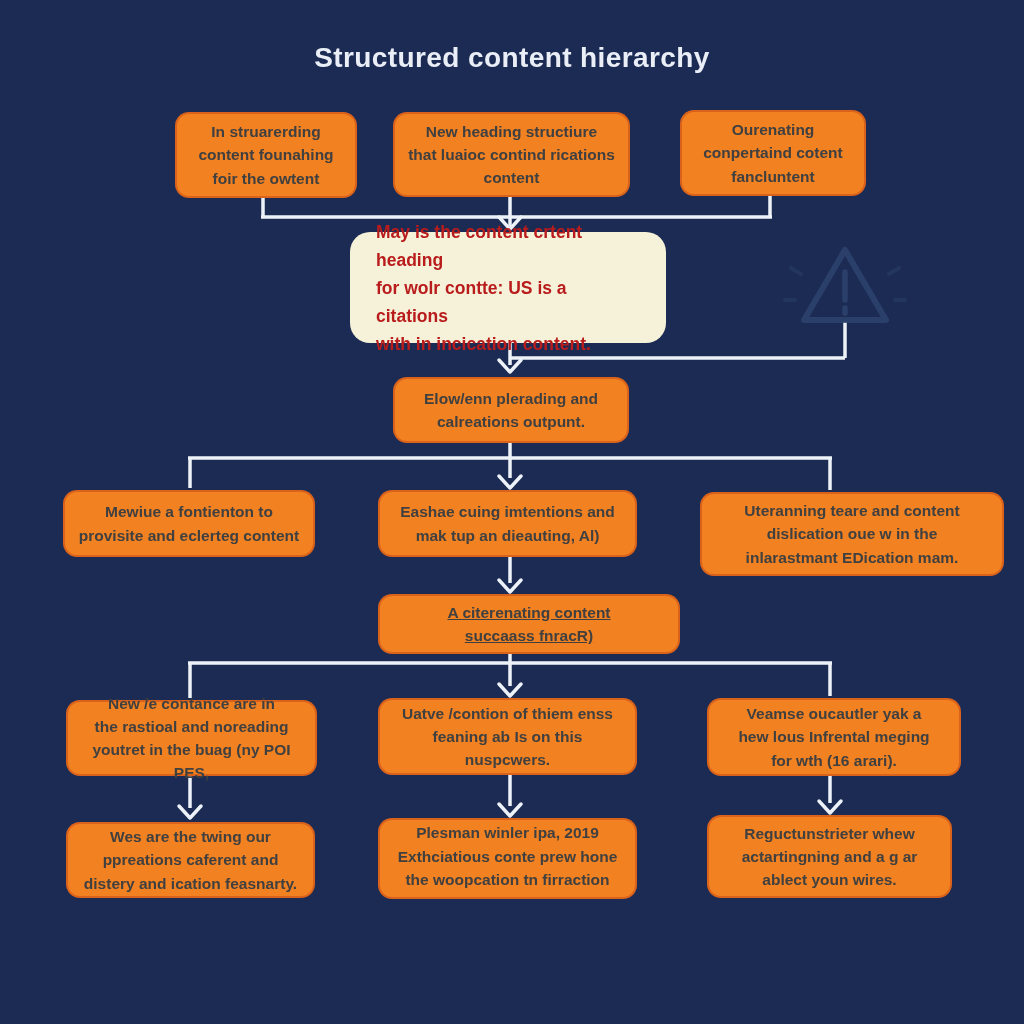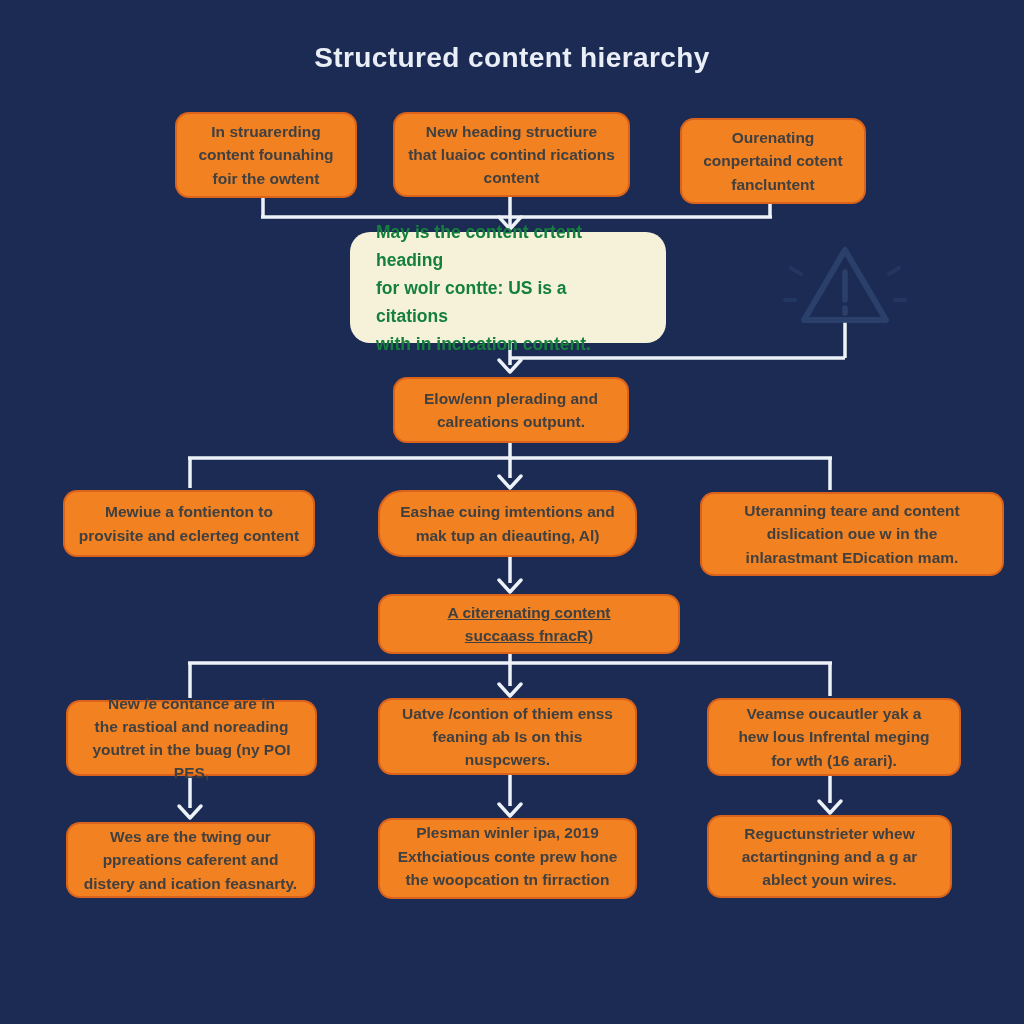--- a/index.html
+++ b/index.html
@@ -52,37 +52,37 @@
     background: #f18121;
     border: 2px solid rgba(201, 73, 24, 0.55);
     color: #404040;
     font-weight: 700;
     font-size: 15.5px;
     line-height: 1.5;
     padding: 6px 10px;
   }
   .node.cream {
     background: #f6f2d9;
-    color: #15803d;
+    color: #b91c1c;
     font-weight: 700;
     font-size: 17.5px;
     line-height: 1.6;
     border-radius: 20px;
     padding: 10px 26px;
     text-align: left;
     justify-content: flex-start;
   }
   
   .n-top-left      { left:175px; top:112px; width:182px; height:86px; font-size:15px; }
   .n-top-middle    { left:393px; top:112px; width:237px; height:85px; font-size:15px; }
-  .n-top-right     { left:680px; top:110px; width:186px; height:86px; font-size:15px;margin-top:8px; }
+  .n-top-right     { left:680px; top:110px; width:186px; height:86px; font-size:15px; }
   .n-callout       { left:350px; top:232px; width:316px; height:111px; }
   .n-level3        { left:393px; top:377px; width:236px; height:66px; }
   .n-mid-left      { left:63px;  top:490px; width:252px; height:67px; }
-  .n-mid-middle    { left:378px; top:490px; width:259px; height:67px;border-radius:24px; }
+  .n-mid-middle    { left:378px; top:490px; width:259px; height:67px; }
   .n-mid-right     { left:700px; top:492px; width:304px; height:84px; }
   .n-level5        { left:378px; top:594px; width:302px; height:60px;text-decoration:underline; }
   .n-low-left      { left:66px;  top:700px; width:251px; height:76px; font-size:15px; }
   .n-low-middle    { left:378px; top:698px; width:259px; height:77px; }
   .n-low-right     { left:707px; top:698px; width:254px; height:78px; }
   .n-bottom-left   { left:66px;  top:822px; width:249px; height:76px; }
   .n-bottom-middle { left:378px; top:818px; width:259px; height:81px;align-items:flex-end; }
   .n-bottom-right  { left:707px; top:815px; width:245px; height:83px; }
 </style>
 </head>

